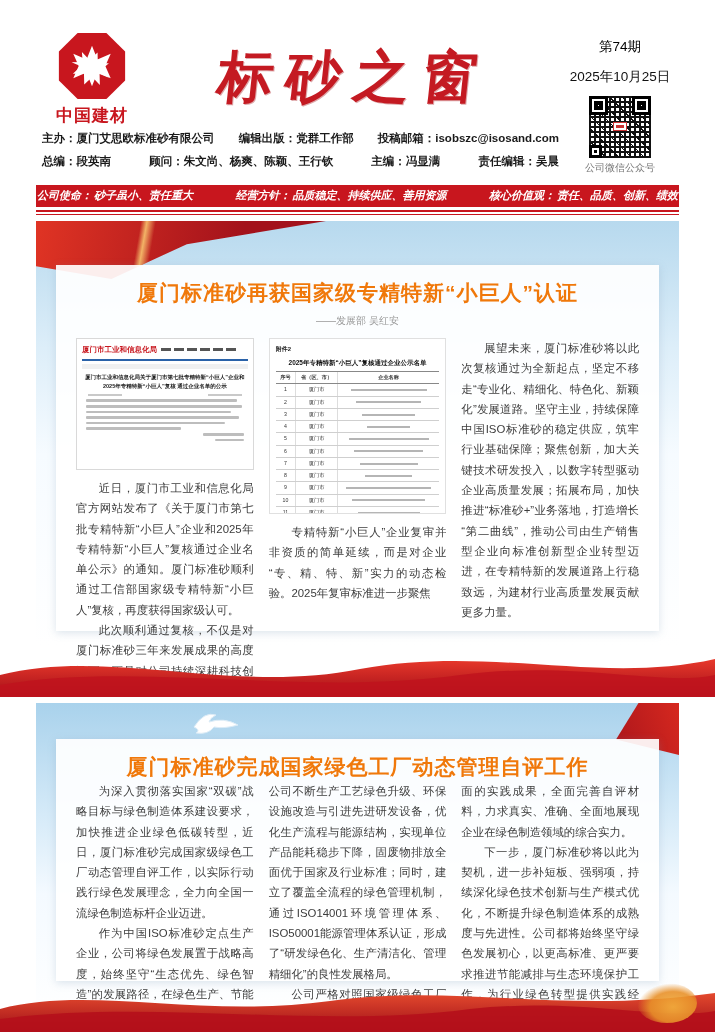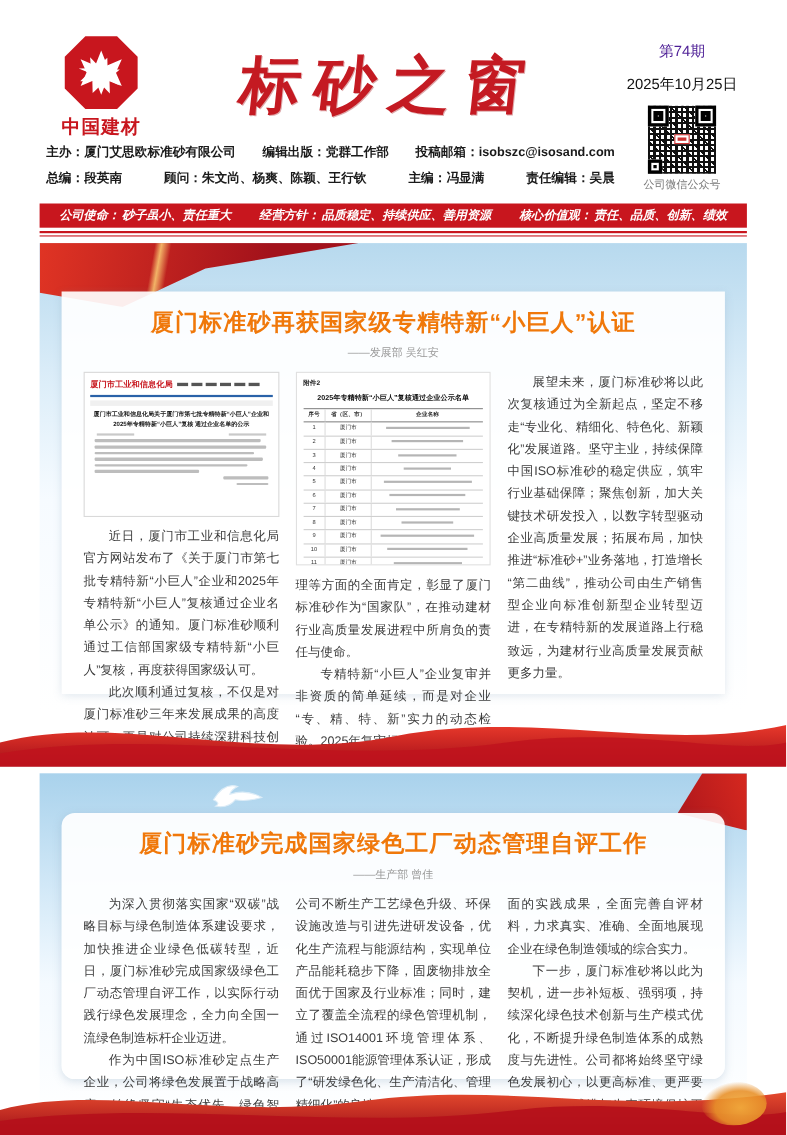--- a/index.html
+++ b/index.html
@@ -12,60 +12,60 @@
   .header { display:flex; padding-top:26px; }
   .header-main { flex:1; }
   .header-top { display:flex; align-items:flex-start; }
   .logo-block { width:112px; text-align:center; }
   .logo-icon { width:72px; height:72px; margin:4px auto 2px; display:block; }
   .logo-text { color:#c8161e; font-weight:bold; font-size:17px; letter-spacing:1px; }
   .paper-title { flex:1; text-align:center; font-family:"DejaVu Serif","Liberation Serif",serif;
     color:#c41a22; font-size:56px; font-weight:bold; letter-spacing:12px;
     transform:skewX(-6deg); padding-top:14px; text-shadow:1px 1px 0 rgba(160,10,15,.35); white-space:nowrap; }
   .right-block { width:118px; text-align:center; }
-  .issue { font-size:13.5px; color:#4c1d95; margin-top:12px; }
+  .issue { font-size:13.5px; color:#000000; margin-top:12px; }
   .pub-date { font-size:13.5px; color:#111; margin-top:12px; white-space:nowrap; }
   .qr { width:62px; height:62px; margin:10px auto 2px; position:relative; background:
       repeating-linear-gradient(0deg,#111 0 2px,transparent 2px 5px),
       repeating-linear-gradient(90deg,#111 0 2px,transparent 2px 5px),
       repeating-linear-gradient(45deg,transparent 0 3px,#111 3px 4px,transparent 4px 9px);
       background-color:#fff; outline:2px solid #fff; }
   .qr::before,.qr::after,.qr .finder { content:""; position:absolute; width:13px; height:13px;
       border:3px solid #000; background:#fff; box-shadow:inset 0 0 0 2px #fff, inset 0 0 0 6px #000; }
   .qr::before { left:0; top:0; }
   .qr::after { right:0; top:0; }
   .qr .finder { left:0; bottom:0; }
   .qr .qr-center { position:absolute; left:24px; top:26px; width:14px; height:9px; background:#fff; border:1px solid #c33; }
   .qr .qr-center i { position:absolute; left:2px; top:2px; width:8px; height:3px; background:#c33; }
   .qr-caption { font-size:10px; color:#777; margin-top:3px; white-space:nowrap; }
 
   .masthead { margin:10px 2px 0 6px; font-size:11.5px; font-weight:bold; color:#1a1a1a; }
   .m-row { display:flex; justify-content:space-between; margin-bottom:8px; white-space:nowrap; }
 
   
   .mission-bar { margin-top:8px; background:#c8161e; color:#fff; font-weight:bold; font-size:11px;
-      display:flex; justify-content:space-between; padding:3px 18px 4px; font-style:italic; white-space:nowrap; }
+      display:flex; justify-content:space-between; padding:3px 1px 4px; font-style:italic; white-space:nowrap; }
   .mission-bar b { margin-right:2px; font-style:italic; }
   .dline { border-top:2px solid #c8161e; margin-top:3px; }
   .dline2 { border-top:1px solid #c8161e; margin-top:2px; }
 
   
   .section { position:relative; margin-top:6px; background:linear-gradient(180deg,#b7d9ee 0%,#ddeef9 30%,#f6fbff 55%,#ffffff 100%); }
   .sec1 { height:424px; }
   .sec2 { height:318px; background:linear-gradient(180deg,#a9d2ec 0%,#d5eaf8 35%,#f4faff 60%,#ffffff 100%); }
   .corner-ribbon { position:absolute; left:0; top:0; width:290px; height:58px;
       background:linear-gradient(100deg,#e03424,#a3121b 70%);
       clip-path:polygon(0 0,100% 0,52% 40%,26% 100%,0 78%); }
   .corner-ribbon::after { content:""; position:absolute; inset:0;
       background:linear-gradient(100deg,transparent 35%,rgba(255,215,120,.8) 37%,transparent 40%); }
   .side-ribbon { position:absolute; right:0; top:0; width:90px; height:52px;
       background:linear-gradient(250deg,#d6281f,#9e101a); clip-path:polygon(100% 0,100% 100%,30% 70%,55% 0); }
   .card { position:absolute; left:20px; right:20px; top:44px; bottom:14px; background:rgba(255,255,255,.92);
       box-shadow:0 2px 8px rgba(120,150,180,.25); padding:14px 20px 10px; }
-  .card2 { top:36px; bottom:40px;border-radius:12px; }
+  .card2 { top:36px; bottom:40px; }
   .art-title { text-align:center; color:#f0780a; font-size:21px; font-weight:bold; letter-spacing:1px; }
   .byline { text-align:center; color:#999; font-size:10px; margin:7px 0 10px; }
   .cols { display:flex; gap:15px; }
   .col { flex:1; font-size:11.4px; line-height:1.78; text-align:justify; color:#3c3c3c; }
   .col p.ind { text-indent:2em; }
   .col p + p { margin-top:0; }
 
   
   .fig-web { border:1px solid #d9d9d9; background:#fff; height:132px; margin-bottom:8px; padding:4px 5px; overflow:hidden; }
   .web-head { display:flex; align-items:center; gap:4px; border-bottom:2px solid #2a62a8; padding-bottom:3px; }
@@ -255,21 +255,20 @@
                     <span class="c2">厦门市</span>
                     <span class="c3"><i class="nbar" style="width: 72%;"></i></span>
                   </div>
                   <div class="trow">
                     <span class="c1">11</span>
                     <span class="c2">厦门市</span>
                     <span class="c3"><i class="nbar" style="width: 61%;"></i></span>
                   </div>
                 </div>
             </div>
-            <p>理等方面的全面肯定，彰显了厦门标准砂作为“国家队”，在推动建材行业高质量发展进程中所肩负的责任与使命。</p>
             <p class="ind">专精特新“小巨人”企业复审并非资质的简单延续，而是对企业“专、精、特、新”实力的动态检验。2025年复审标准进一步聚焦</p>
           </div>
           <div class="col">
             <p class="ind">展望未来，厦门标准砂将以此次复核通过为全新起点，坚定不移走“专业化、精细化、特色化、新颖化”发展道路。坚守主业，持续保障中国ISO标准砂的稳定供应，筑牢行业基础保障；聚焦创新，加大关键技术研发投入，以数字转型驱动企业高质量发展；拓展布局，加快推进“标准砂+”业务落地，打造增长“第二曲线”，推动公司由生产销售型企业向标准创新型企业转型迈进，在专精特新的发展道路上行稳致远，为建材行业高质量发展贡献更多力量。</p>
           </div>
         </div>
       </div>
     </div>
 
     <div class="ribbon-div">
@@ -287,21 +286,20 @@
 
     <div class="section sec2">
       <div class="side-ribbon"></div>
       <div class="dove-band">
         <svg class="dove" width="60" height="34" viewBox="0 0 60 34">
           <path d="M8 22 Q18 6 30 10 Q24 13 23 17 Q38 12 52 20 Q38 24 28 22 Q22 30 10 28 Q15 25 8 22 Z" fill="#ffffff" stroke="#dcecf7" stroke-width="1"></path>
         </svg>
       </div>
       <div class="card card2">
         <div class="art-title">厦门标准砂完成国家绿色工厂动态管理自评工作</div>
-        <div class="byline">——生产部 曾佳</div>
         <div class="cols">
           <div class="col">
             <p class="ind">为深入贯彻落实国家“双碳”战略目标与绿色制造体系建设要求，加快推进企业绿色低碳转型，近日，厦门标准砂完成国家级绿色工厂动态管理自评工作，以实际行动践行绿色发展理念，全力向全国一流绿色制造标杆企业迈进。</p>
             <p class="ind">作为中国ISO标准砂定点生产企业，公司将绿色发展置于战略高度，始终坚守“生态优先、绿色智造”的发展路径，在绿色生产、节能减排、循环经济等方面持续深耕。多年来，</p>
           </div>
           <div class="col">
             <p>公司不断生产工艺绿色升级、环保设施改造与引进先进研发设备，优化生产流程与能源结构，实现单位产品能耗稳步下降，固废物排放全面优于国家及行业标准；同时，建立了覆盖全流程的绿色管理机制，通过ISO14001环境管理体系、ISO50001能源管理体系认证，形成了“研发绿色化、生产清洁化、管理精细化”的良性发展格局。</p>
             <p class="ind">公司严格对照国家级绿色工厂评价标准，系统梳理绿色生产、能源利用、环境管理等方</p>
           </div>
           <div class="col">

